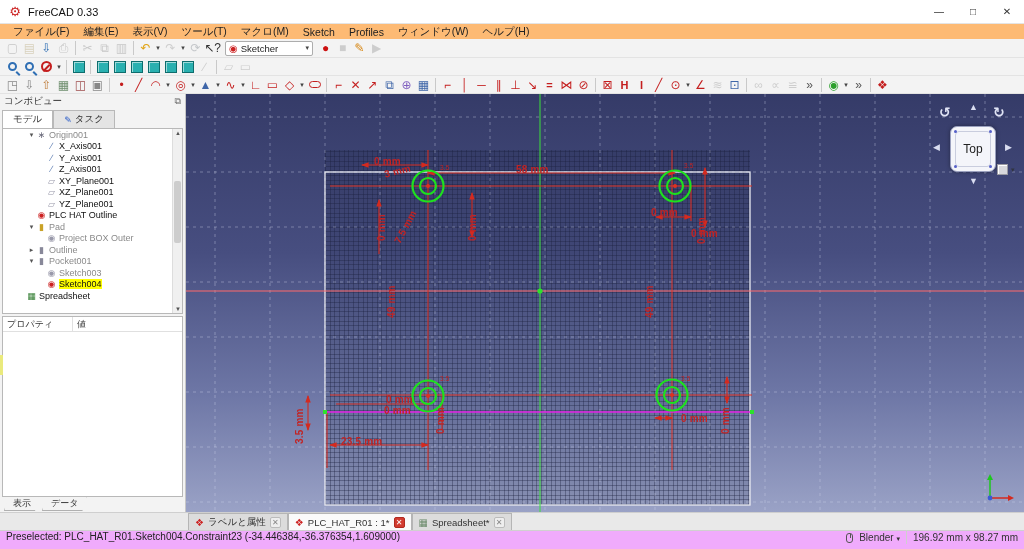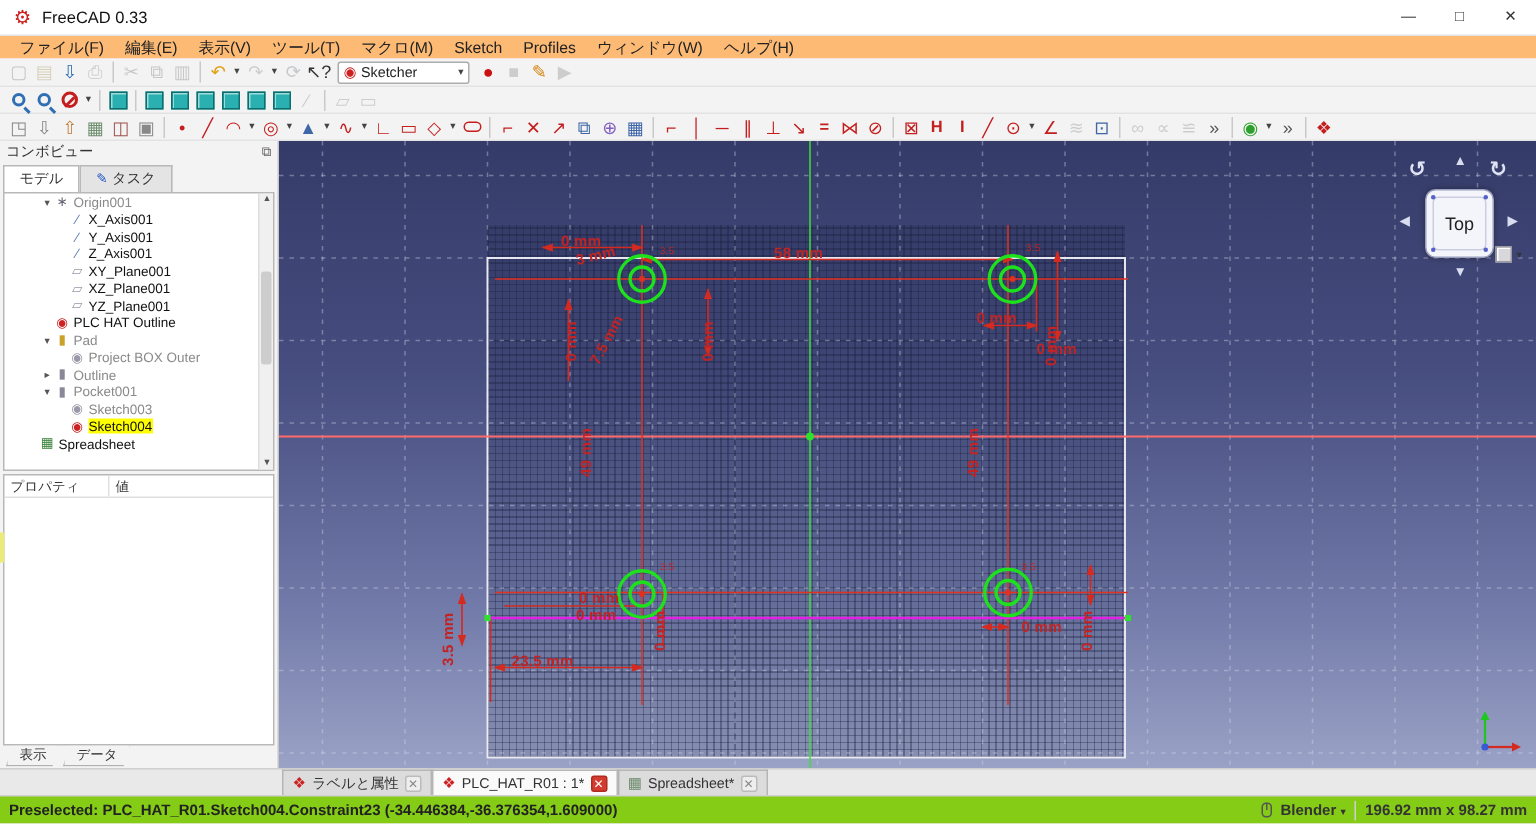--- a/index.html
+++ b/index.html
@@ -93,21 +93,21 @@
   
   .mdibar { height:18px; background:#e9e9e9; border-top:1px solid #cfcfcf; display:flex; align-items:flex-end; padding-left:188px; }
   .mditab { height:17px; display:flex; align-items:center; gap:4px; font-size:9.5px; color:#333; background:#dcdcdc; border:1px solid #b5b5b5; border-bottom:none; padding:0 6px; }
   .mditab.active { background:#fafafa; }
   .mdi-ficon { color:#cc2222; font-size:10px; }
   .mdi-sicon { color:#6a8a6a; font-size:10px; }
   .mdi-close { font-size:8px; color:#888; border:1px solid #bbb; border-radius:2px; width:11px; height:11px; display:flex; align-items:center; justify-content:center; background:#eee; }
   .mdi-close.red { background:#d23b2f; color:#fff; border-color:#b02a20; }
 
   
-  .statusbar { height:19px; background:#84cc16; border-top:1px solid #d0d0d0; display:flex; align-items:center; font-size:10px; color:#222; padding:0 6px;font-weight:bold; }
+  .statusbar { height:19px; background:#f0abfc; border-top:1px solid #d0d0d0; display:flex; align-items:flex-start; font-size:10px; color:#222; padding:0 6px; }
   .sb-right { margin-left:auto; display:flex; align-items:center; gap:6px; color:#333; }
   .mouseicon { width:7px; height:10px; border:1px solid #555; border-radius:3px; display:inline-block; position:relative; }
   .mouseicon::after { content:""; position:absolute; left:2.5px; top:0; width:1px; height:4px; background:#555; }
   .sb-sep { width:1px; height:13px; background:#cfcfcf; }
 </style>
 </head>
 <body>
 
 <div class="col">
 

